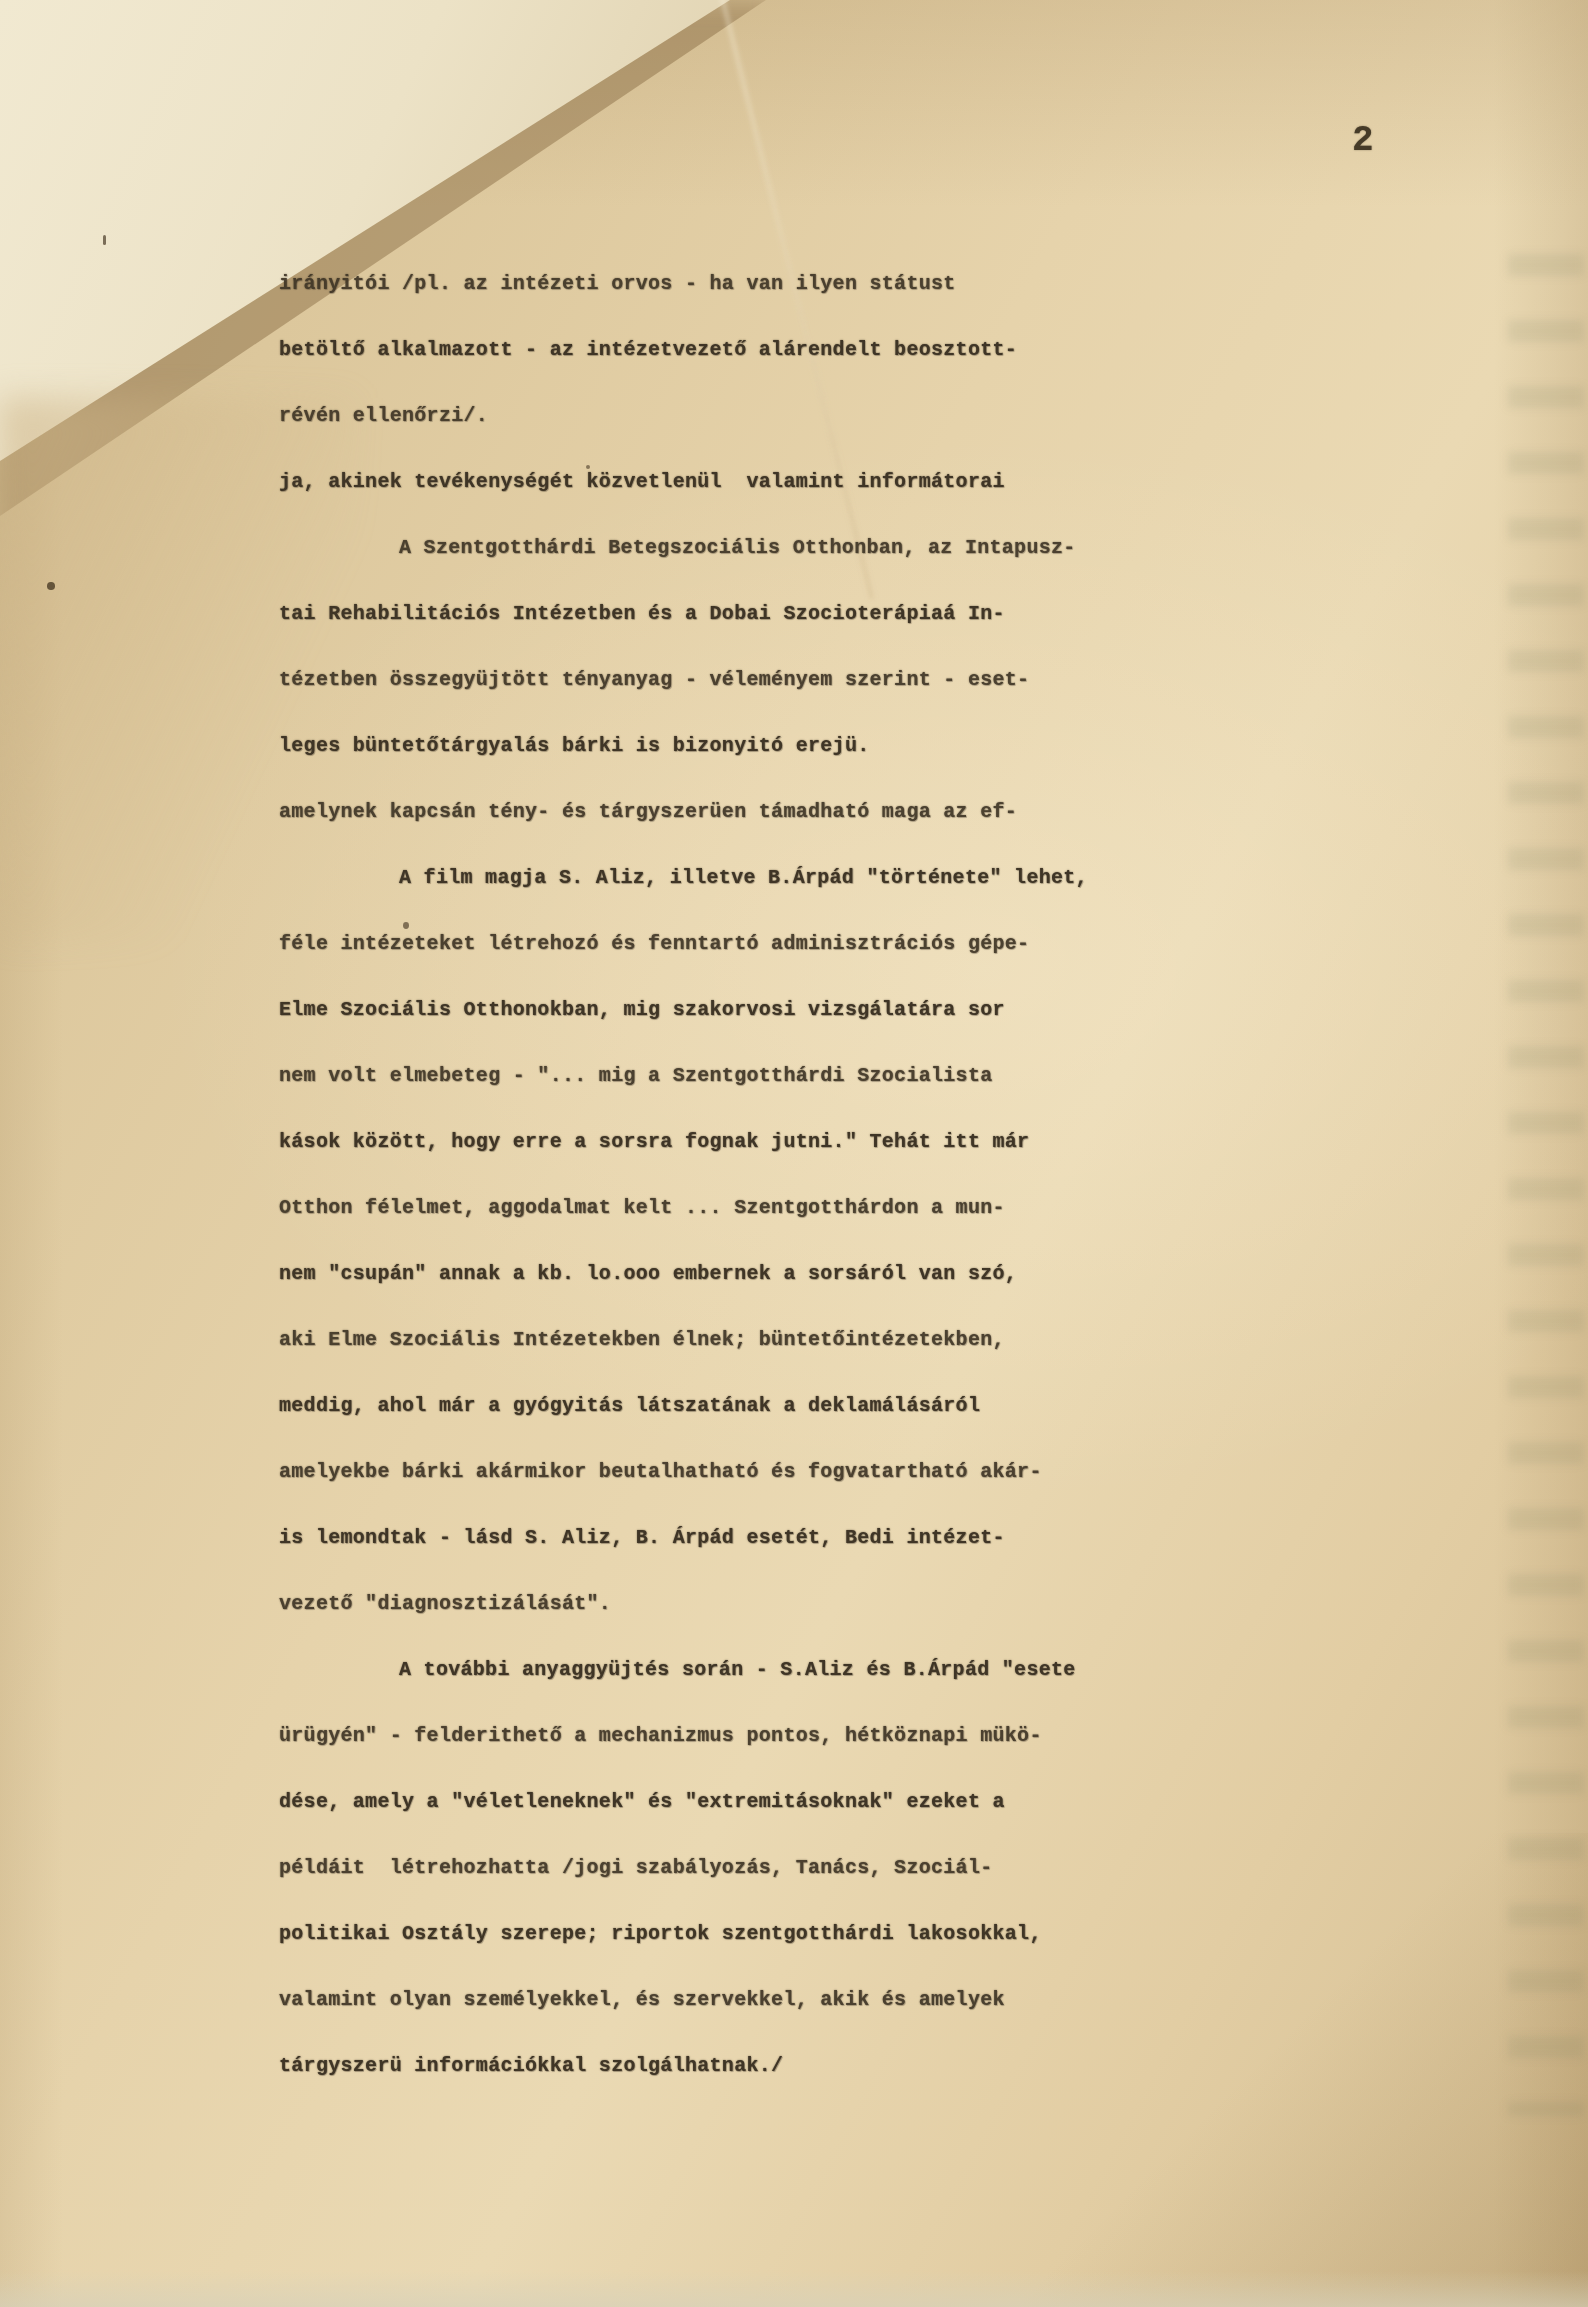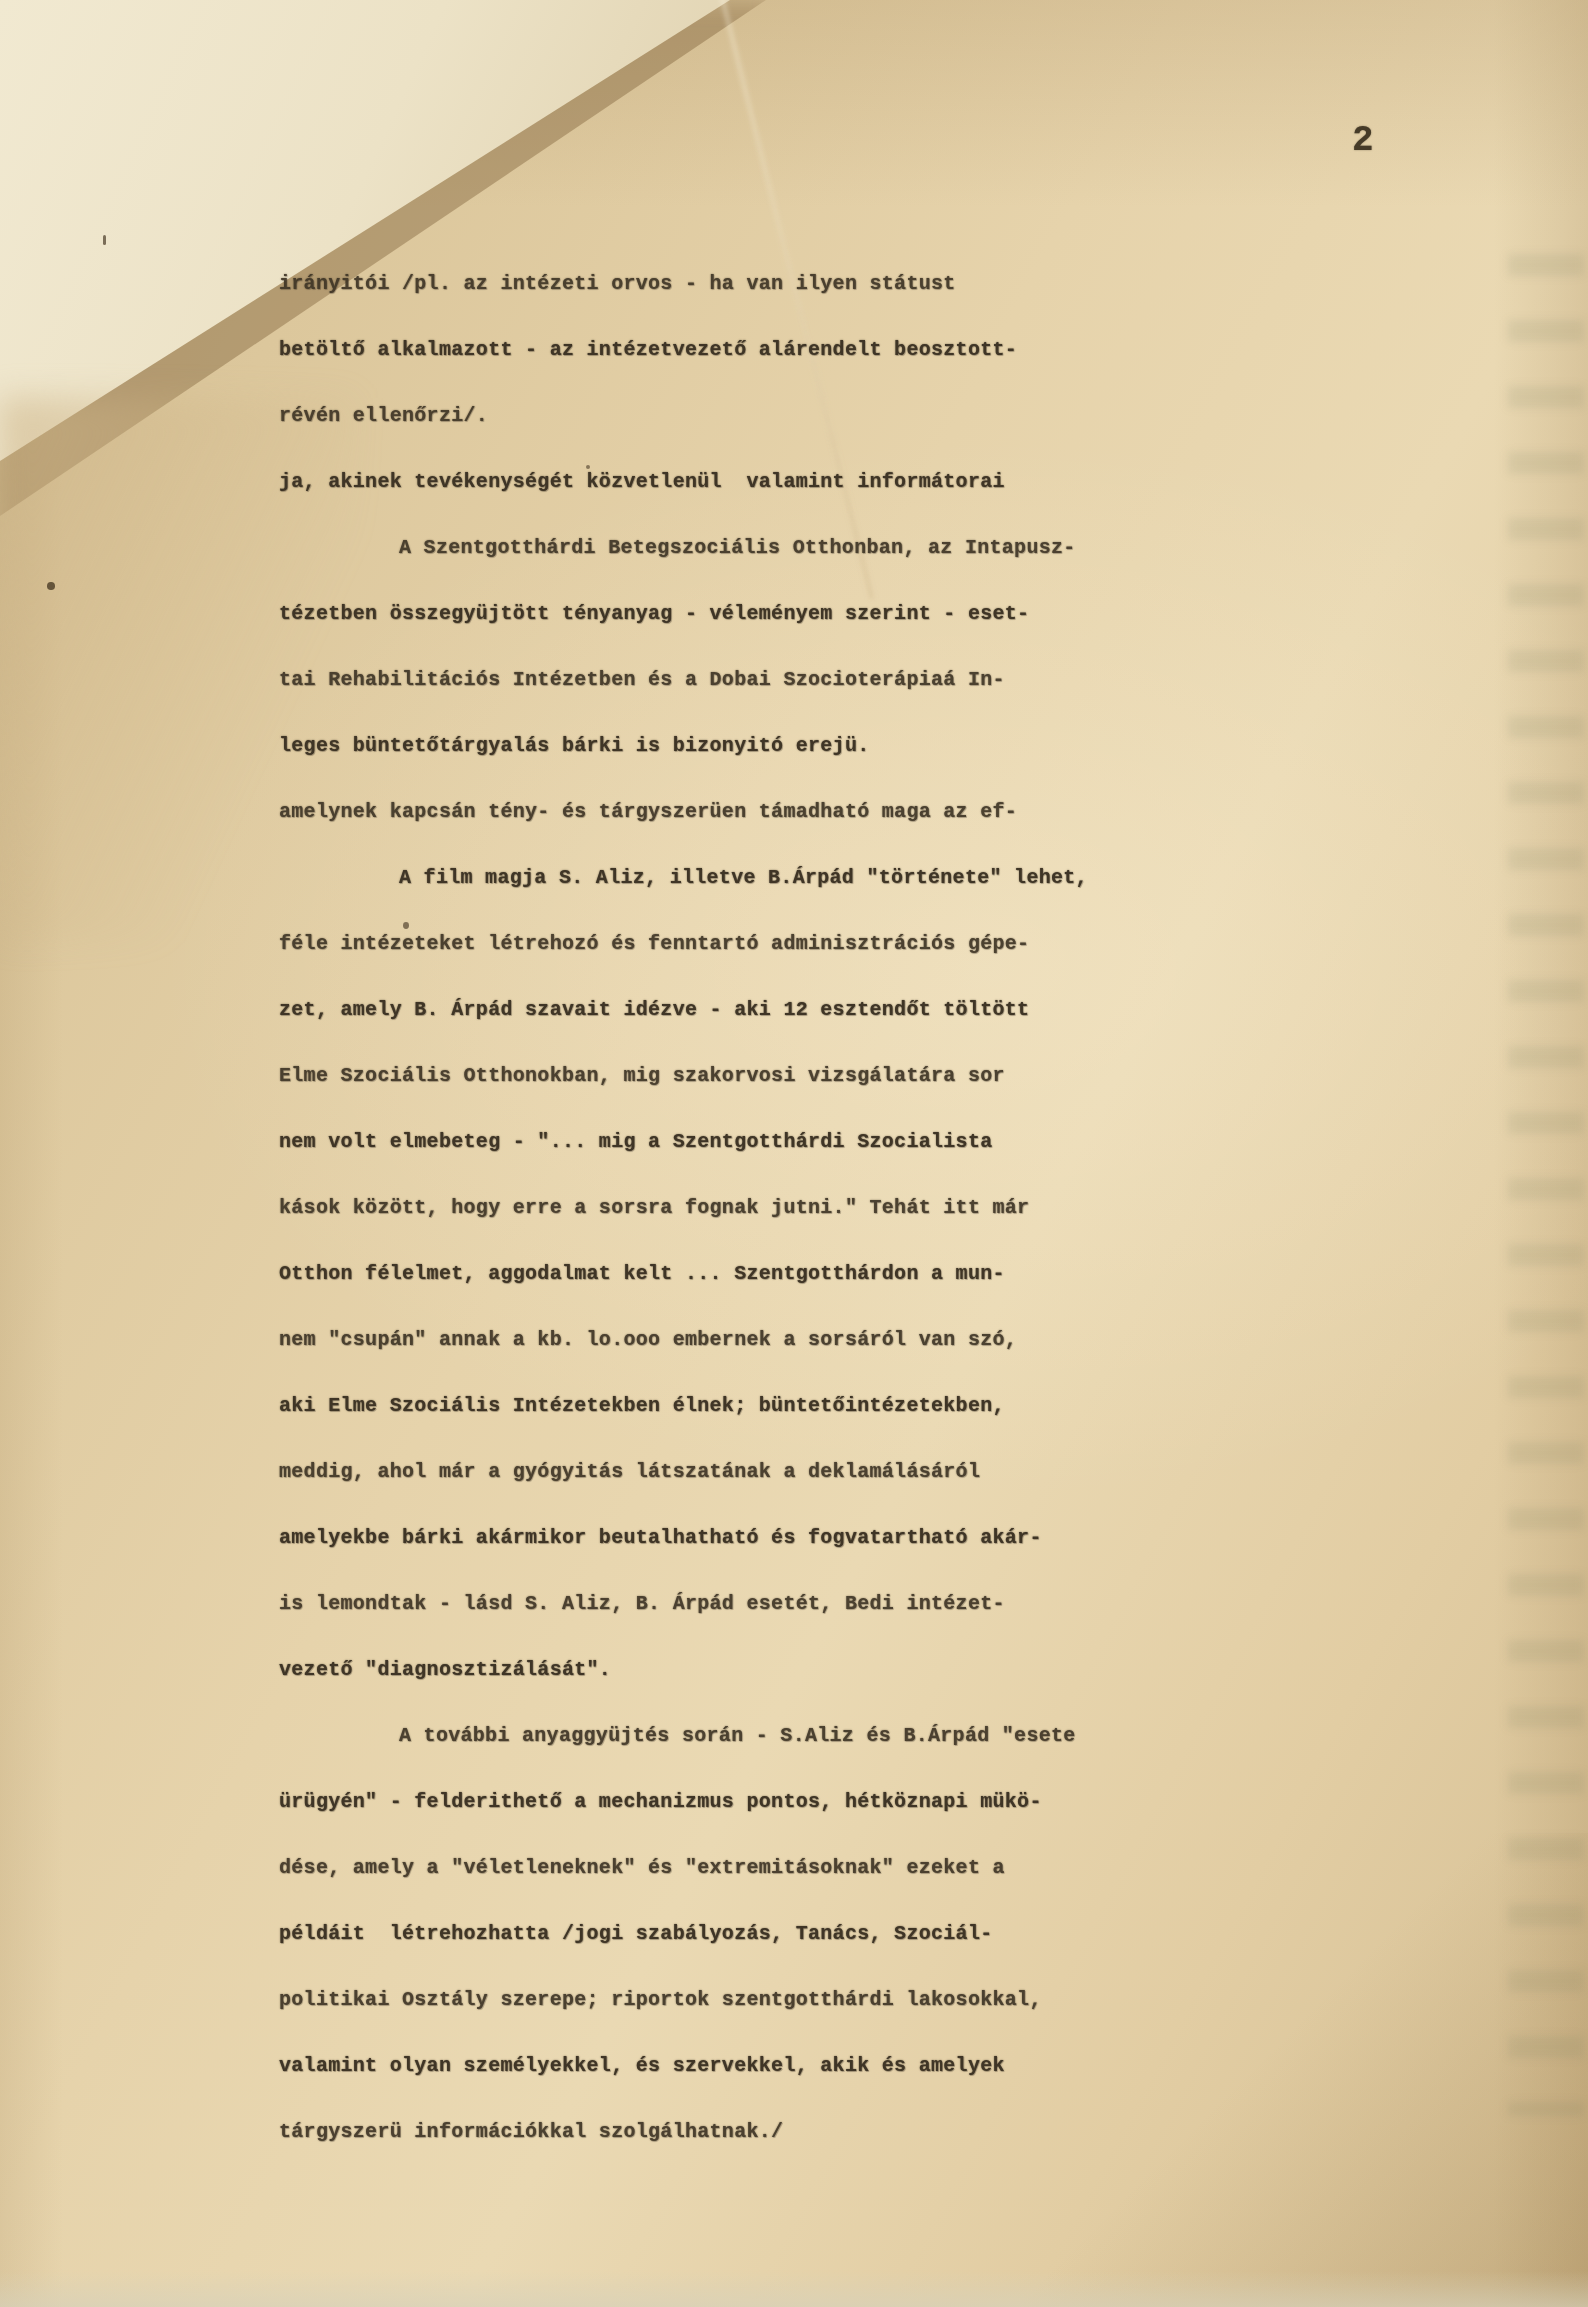--- a/index.html
+++ b/index.html
@@ -102,27 +102,26 @@
   <div class="speck s4"></div>
 
   <div class="page-number">2</div>
 
   <div class="doc">
     <div class="line">irányitói /pl. az intézeti orvos - ha van ilyen státust</div>
     <div class="line">betöltő alkalmazott - az intézetvezető alárendelt beosztott-</div>
     <div class="line">révén ellenőrzi/.</div>
     <div class="line">ja, akinek tevékenységét közvetlenül  valamint informátorai</div>
     <div class="line indent">A Szentgotthárdi Betegszociális Otthonban, az Intapusz-</div>
+    <div class="line">tai Rehabilitációs Intézetben és a Dobai Szocioterápiaá In-</div>
     <div class="line">tézetben összegyüjtött tényanyag - véleményem szerint - eset-</div>
-    <div class="line">tai Rehabilitációs Intézetben és a Dobai Szocioterápiaá In-</div>
     <div class="line">leges büntetőtárgyalás bárki is bizonyitó erejü.</div>
     <div class="line">amelynek kapcsán tény- és tárgyszerüen támadható maga az ef-</div>
     <div class="line indent">A film magja S. Aliz, illetve B.Árpád "története" lehet,</div>
     <div class="line">féle intézeteket létrehozó és fenntartó adminisztrációs gépe-</div>
-    <div class="line">zet, amely B. Árpád szavait idézve - aki 12 esztendőt töltött</div>
     <div class="line">Elme Szociális Otthonokban, mig szakorvosi vizsgálatára sor</div>
     <div class="line">nem volt elmebeteg - "... mig a Szentgotthárdi Szocialista</div>
     <div class="line">kások között, hogy erre a sorsra fognak jutni." Tehát itt már</div>
     <div class="line">Otthon félelmet, aggodalmat kelt ... Szentgotthárdon a mun-</div>
     <div class="line">nem "csupán" annak a kb. lo.ooo embernek a sorsáról van szó,</div>
     <div class="line">aki Elme Szociális Intézetekben élnek; büntetőintézetekben,</div>
     <div class="line">meddig, ahol már a gyógyitás látszatának a deklamálásáról</div>
     <div class="line">amelyekbe bárki akármikor beutalhatható és fogvatartható akár-</div>
     <div class="line">is lemondtak - lásd S. Aliz, B. Árpád esetét, Bedi intézet-</div>
     <div class="line">vezető "diagnosztizálását".</div>

